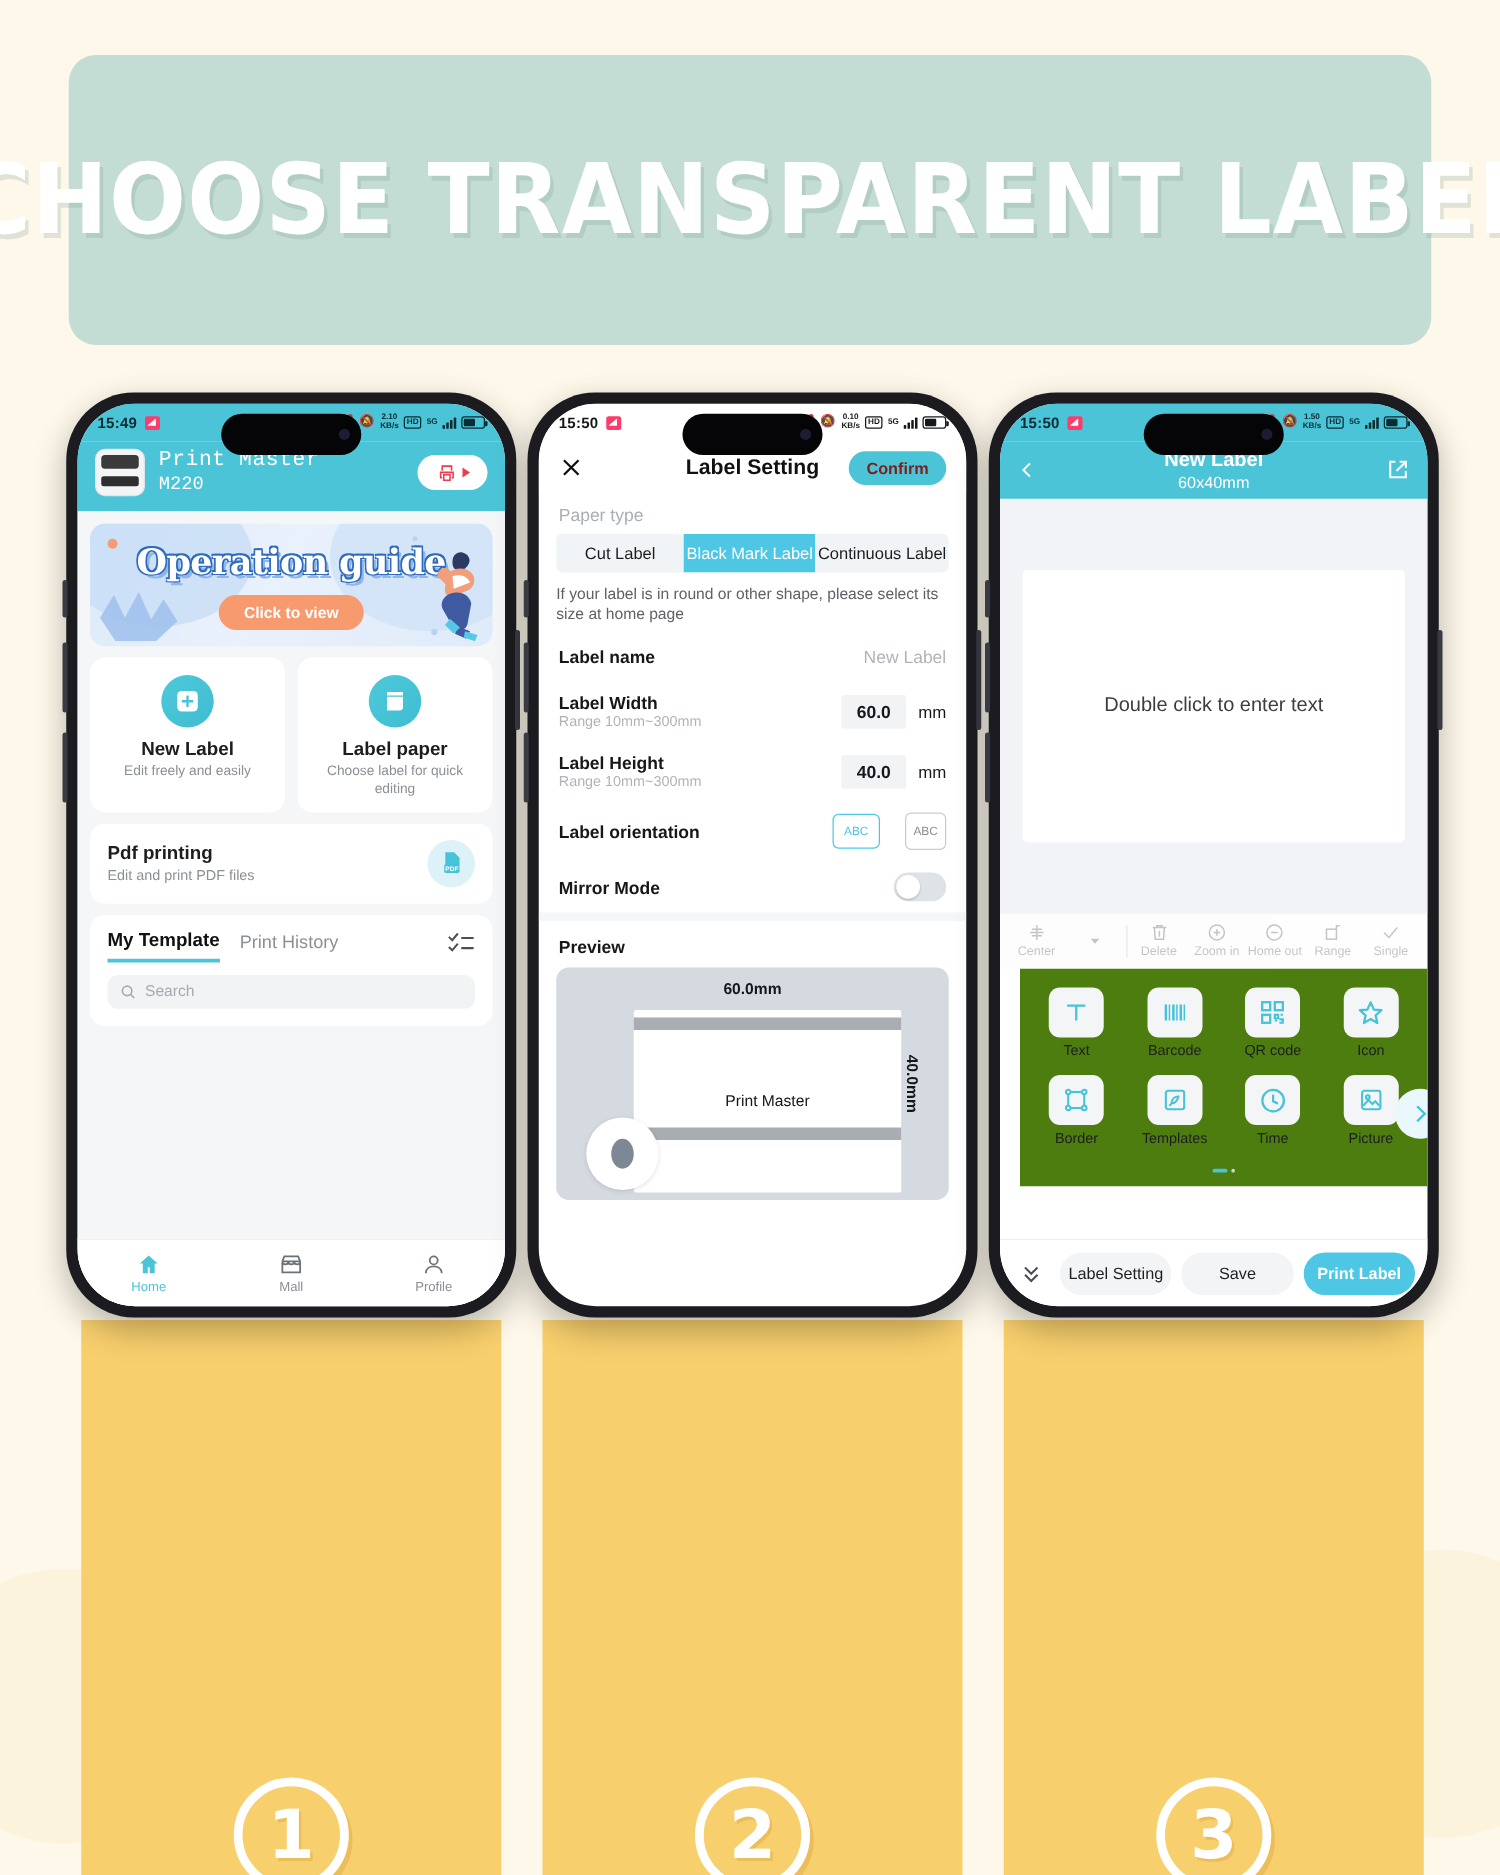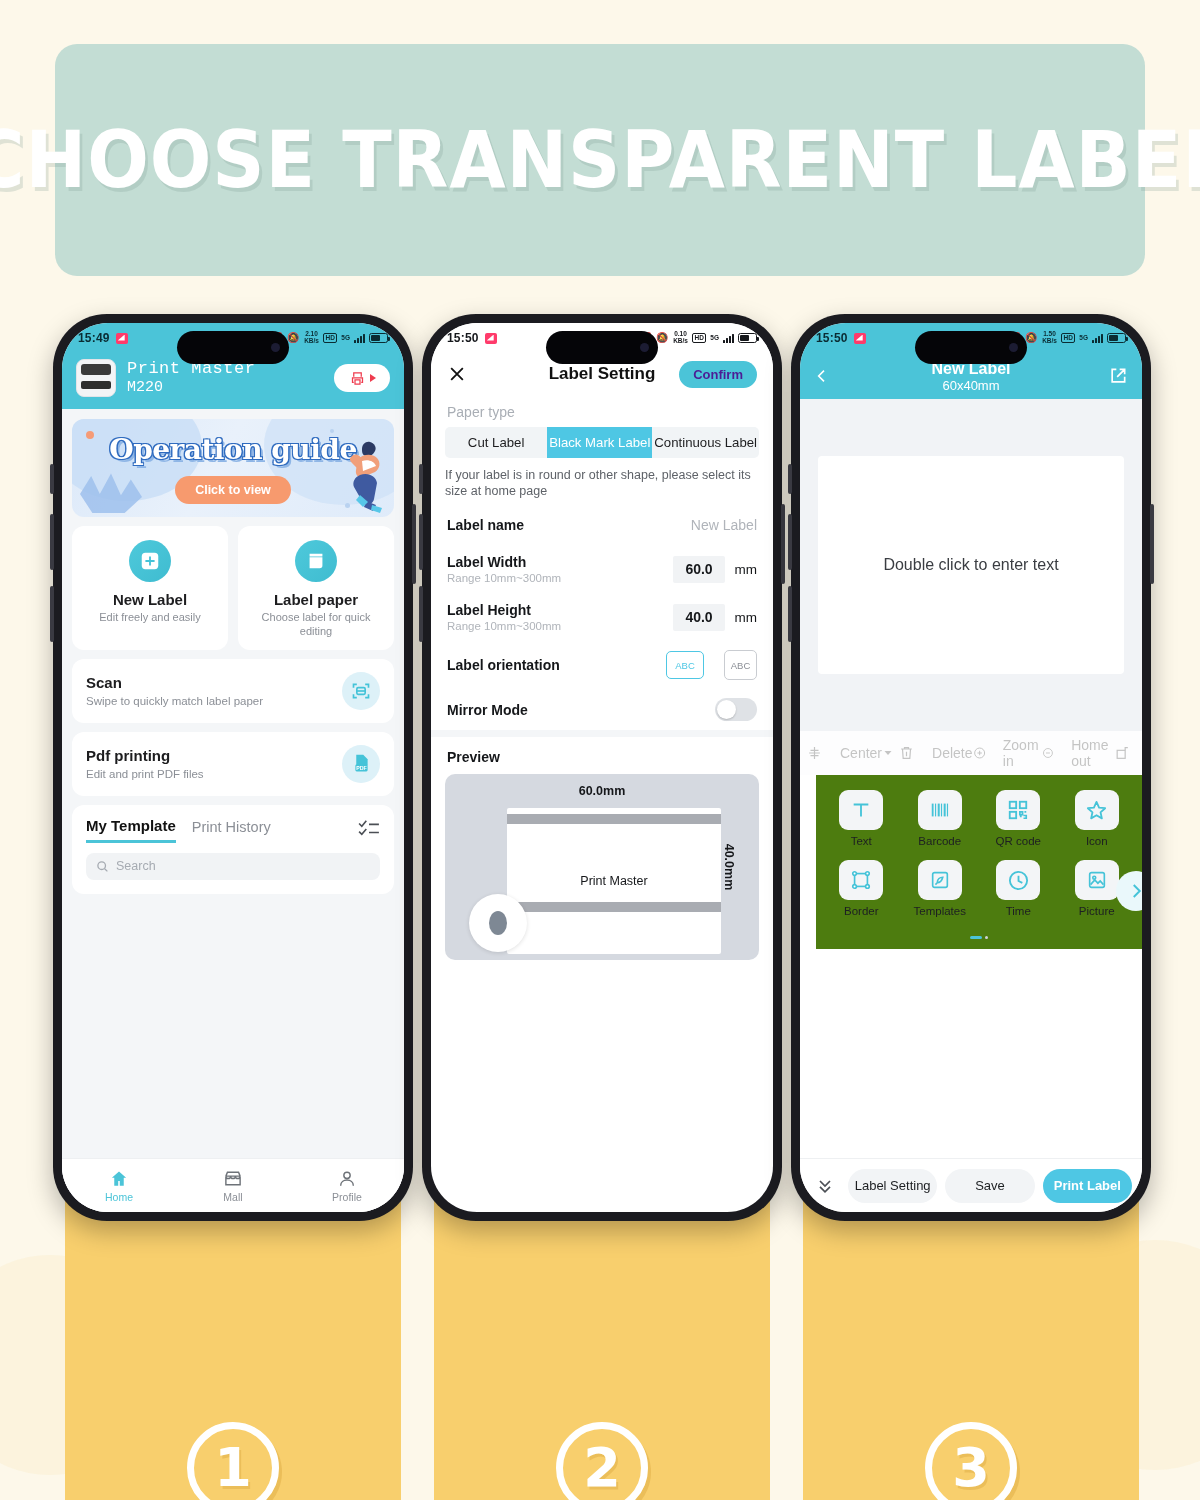--- a/index.html
+++ b/index.html
@@ -53,21 +53,21 @@
     border: 7px solid #ffffff;
     display: flex; align-items: center; justify-content: center;
     font-family: "DejaVu Sans", sans-serif;
     font-size: 54px; font-weight: 700; color: #ffffff; line-height: 1;
     box-shadow: 3px 4px 0 rgba(212,158,52,.35);
     text-shadow: 2px 3px 0 rgba(212,158,52,.35);
   }
 
   
   .phone {
-    position: absolute; top: 0; left: 0; width: 360px; height: 907px;
+    position: absolute; top: 0; left: 0; width: 360px; height: 740px;
     background: #1b1b20;
     border-radius: 54px;
     padding: 9px;
     box-shadow: 0 10px 26px rgba(0,0,0,.28);
     z-index: 5;
   }
   .phone:before, .phone:after {
     content: ""; position: absolute; background: #3a3a42; border-radius: 3px;
   }
   .phone:before { left: -3px; top: 150px; width: 4px; height: 30px; }
@@ -209,21 +209,21 @@
 
   
   .p2 .statusbar { background: #fff; color: #16181c; }
   .navbar2 {
     height: 42px; display: flex; align-items: center; padding: 0 16px;
     position: relative; background: #fff;
   }
   .nav2-title { position: absolute; left: 0; right: 0; text-align: center;
                 font-size: 17px; font-weight: 700; color: #111; }
   .confirm-btn {
-    margin-left: auto; background: #4bc4d8; color: #4c1d95; font-size: 13px; font-weight: 700;
+    margin-left: auto; background: #4bc4d8; color: #7f1d1d; font-size: 13px; font-weight: 700;
     padding: 6px 14px; border-radius: 15px; position: relative; z-index: 2;
   }
   .p2-body { padding: 0 0 0 0; }
   .paper-label { font-size: 14px; color: #a9aeb5; padding: 9px 16px 7px; }
   .seg {
     margin: 0 14px; background: #f1f4f6; border-radius: 5px; display: flex; overflow: hidden;
   }
   .seg-item { flex: 1; text-align: center; font-size: 13.2px; color: #1d1d1f;
               padding: 8px 2px; white-space: nowrap; }
   .seg-item.active { background: #4ec7e4; color: #fff; }
@@ -287,22 +287,22 @@
                  justify-content:center; padding: 0 18px; }
   .canvas-card {
     width: 100%; height: 218px; background: #fff; border-radius: 4px;
     display: flex; align-items: center; justify-content: center;
     font-size: 16px; color: #3a3d42;
   }
   .tools-dim {
     display: flex; align-items: center; background: #fbfcfd; padding: 4px 6px 5px;
     opacity: .34; height: 44px;
   }
-  .tool-dim { flex: 1; display:flex; flex-direction:row; align-items:center; gap:17px;
-              font-size: 14px; color: #555; }
+  .tool-dim { flex: 1; display:flex; flex-direction:column; align-items:center; gap:2px;
+              font-size: 10px; color: #555; }
   .tool-sep { width: 1px; height: 26px; background: #bbb; margin: 0 2px; }
   .tool-grid {
     background: #4d7c0f; padding: 10px 6px 4px; position: relative; margin-left: 16px;
   }
   .tg-row { display: flex; }
   .tg-item { flex: 1; display: flex; flex-direction: column; align-items: center; gap: 5px;
              padding: 5px 0 8px; }
   .tg-ic {
     width: 44px; height: 40px; border-radius: 9px; background: #f3f5f7;
     display: flex; align-items: center; justify-content: center;
@@ -434,33 +434,20 @@
             <div class="tile-ic">
               <svg width="22" height="22" viewBox="0 0 24 24" fill="#fff">
                 <path d="M5 4h14v3H5zM5 8h14v9a3 3 0 0 1-3 3H5z"></path>
               </svg>
             </div>
             <div class="tile-title">Label paper</div>
             <div class="tile-sub">Choose label for quick editing</div>
           </div>
         </div>
 
-        <div class="row-card">
-          <div>
-            <div class="rc-title">Scan</div>
-            <div class="rc-sub">Swipe to quickly match label paper</div>
-          </div>
-          <div class="rc-ic">
-            <svg width="20" height="20" viewBox="0 0 24 24" fill="none" stroke="#45c3d8" stroke-width="2">
-              <path d="M3 8V4h4M21 8V4h-4M3 16v4h4M21 16v4h-4"></path>
-              <rect x="7" y="8" width="10" height="8" rx="1.5"></rect>
-                <path d="M7 12h10"></path>
-            </svg>
-          </div>
-        </div>
 
         <div class="row-card">
           <div>
             <div class="rc-title">Pdf printing</div>
             <div class="rc-sub">Edit and print PDF files</div>
           </div>
           <div class="rc-ic">
             <svg width="21" height="21" viewBox="0 0 24 24">
               <path d="M6 2h8l5 5v7H6z" fill="#45c3d8"></path>
               <rect x="5" y="13" width="14" height="8" rx="1.5" fill="#45c3d8"></rect>

